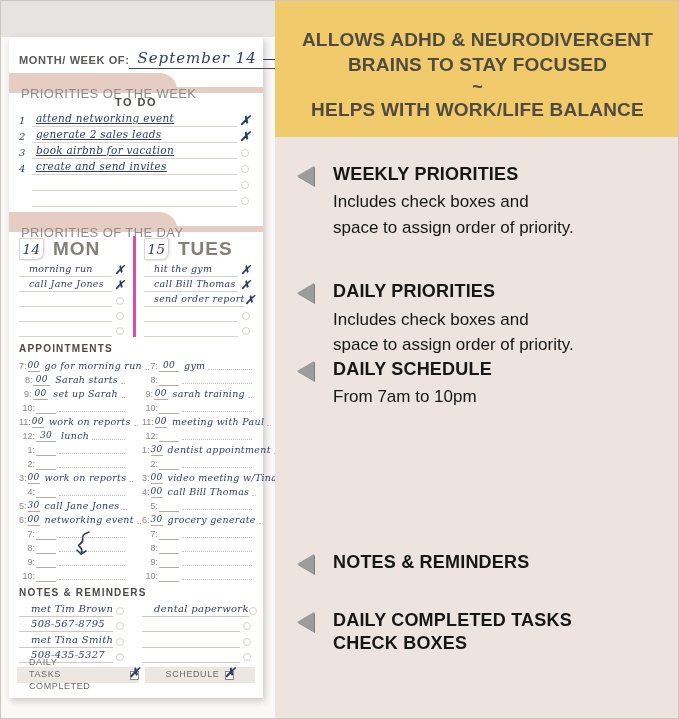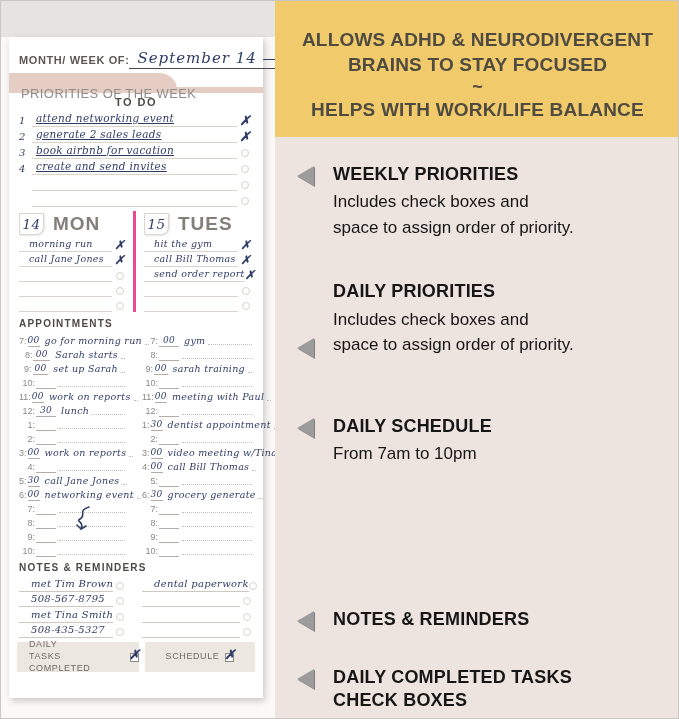--- a/index.html
+++ b/index.html
@@ -68,38 +68,38 @@
   .notes-grid{display:flex;margin-top:2px;}
   .notes-col{width:50%;}
   .notes-col.c1{padding-right:10px;}
   .notes-col.c2{padding-left:6px;}
   .note-row{display:flex;align-items:flex-end;height:15.5px;}
   .note-line{flex:1;border-bottom:1px solid #cfc8c1;white-space:nowrap;}
   .note-text{font-size:10px;line-height:13px;padding-left:12px;display:inline-block;}
   .note-row .markcell{width:13px;}
 
   .completed-row{display:flex;gap:6px;margin:4px -2px 0;}
-  .completed-box{flex:1;background:#ECE8E1;height:30px;display:flex;align-items:center;
+  .completed-box{flex:1;background:#ECE8E1;height:16px;display:flex;align-items:center;
                  font-size:9px;letter-spacing:.6px;color:#6f6a64;line-height:1.3;padding-left:12px;}
   .completed-box.right{justify-content:center;padding-left:0;}
   .completed-label{white-space:pre-line;}
   .cbox{position:relative;width:9px;height:9px;border:1px solid #8d8a86;margin-left:6px;flex-shrink:0;background:#fff;}
   .cbox .cx{position:absolute;left:-2px;top:-7px;font-family:"DejaVu Serif",serif;font-style:italic;font-weight:bold;
             font-size:13px;color:var(--navy);}
 
   
   .right-panel{position:absolute;left:274px;top:0;width:405px;height:100%;background:var(--panel);}
   .yellow-header{background:var(--yellow);padding:27px 24px 14px;text-align:center;color:#504B41;
                  font-weight:bold;font-size:19px;line-height:1.3;letter-spacing:.2px;}
   .yellow-header .tilde{display:block;font-size:18px;line-height:1.15;}
   .yh-line{display:block;}
   .features{padding:26px 10px 0 22px;}
   .feature{display:flex;align-items:flex-start;}
   .feature:nth-child(1){margin-bottom:40px;}
-  .feature:nth-child(2){margin-bottom:57px;align-items:flex-end;}
+  .feature:nth-child(2){}
   .feature:nth-child(3){margin-bottom:142px;}
   .feature:nth-child(4){margin-bottom:34px;}
   .feature-arrow{width:0;height:0;border-top:10px solid transparent;border-bottom:10px solid transparent;
                  border-right:17px solid var(--arrow);margin-top:3px;flex-shrink:0;filter:drop-shadow(1px 1px 0 #7e7e7e);}
   .feature-body{margin-left:19px;}
   .feature-title{font-size:18px;font-weight:bold;line-height:1.3;color:var(--ink);letter-spacing:.2px;white-space:pre-line;}
   .feature-desc{font-size:17px;line-height:1.5;color:var(--ink);margin-top:3px;white-space:pre-line;}
 </style>
 </head>
 <body>
@@ -161,20 +161,25 @@
           </div>
           <div class="todo-row">
             <span class="todo-num hand"></span>
             <span class="grow-line"></span>
             <span class="markcell">
               <span class="mark-circle"></span>
             </span>
           </div>
         </div>
 
+      <div class="banner b2">
+        <div class="banner-strip"></div>
+        <div class="banner-tab"></div>
+        <span class="banner-label">PRIORITIES OF THE DAY</span>
+      </div>
 
       <div id="day-grid" class="day-grid">
           <div class="day-col c1">
             <div class="day-head">
               <span class="date-box hand">14</span>
               <span class="day-name">MON</span>
             </div>
             <div class="day-item">
               <span class="grow-line"><span class="day-text hand">morning run</span></span>
               <span class="markcell">

